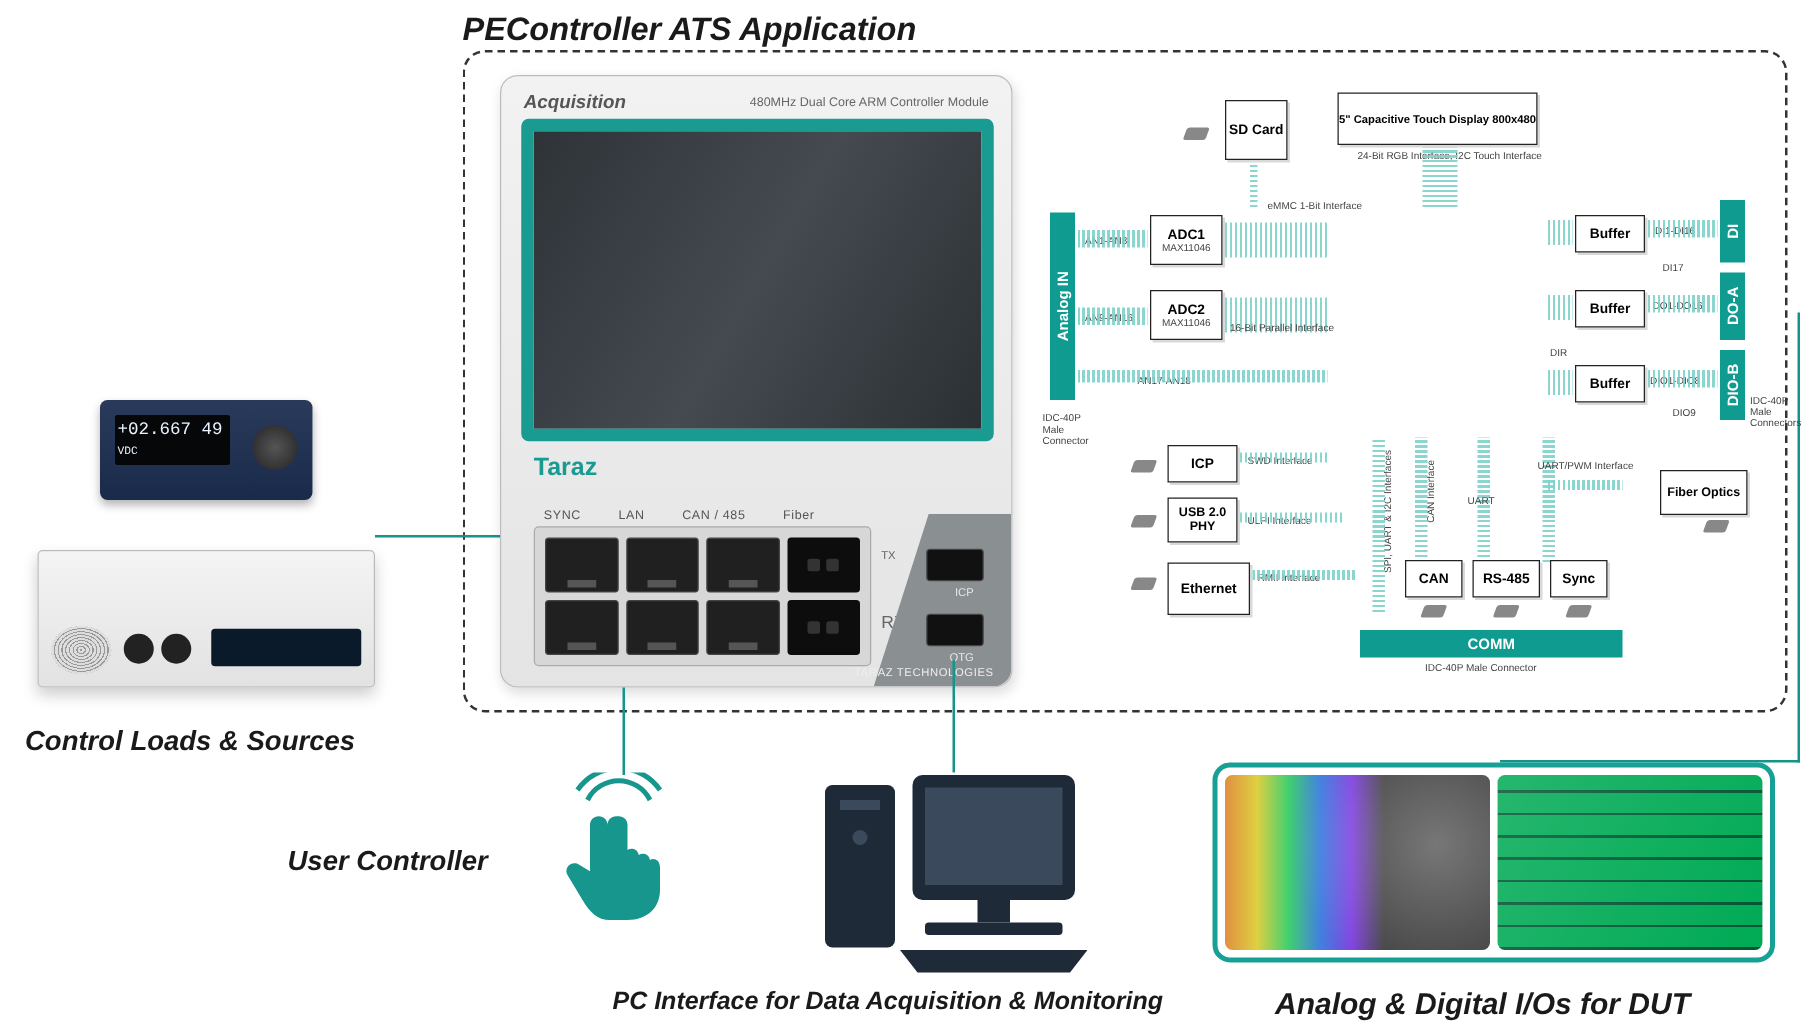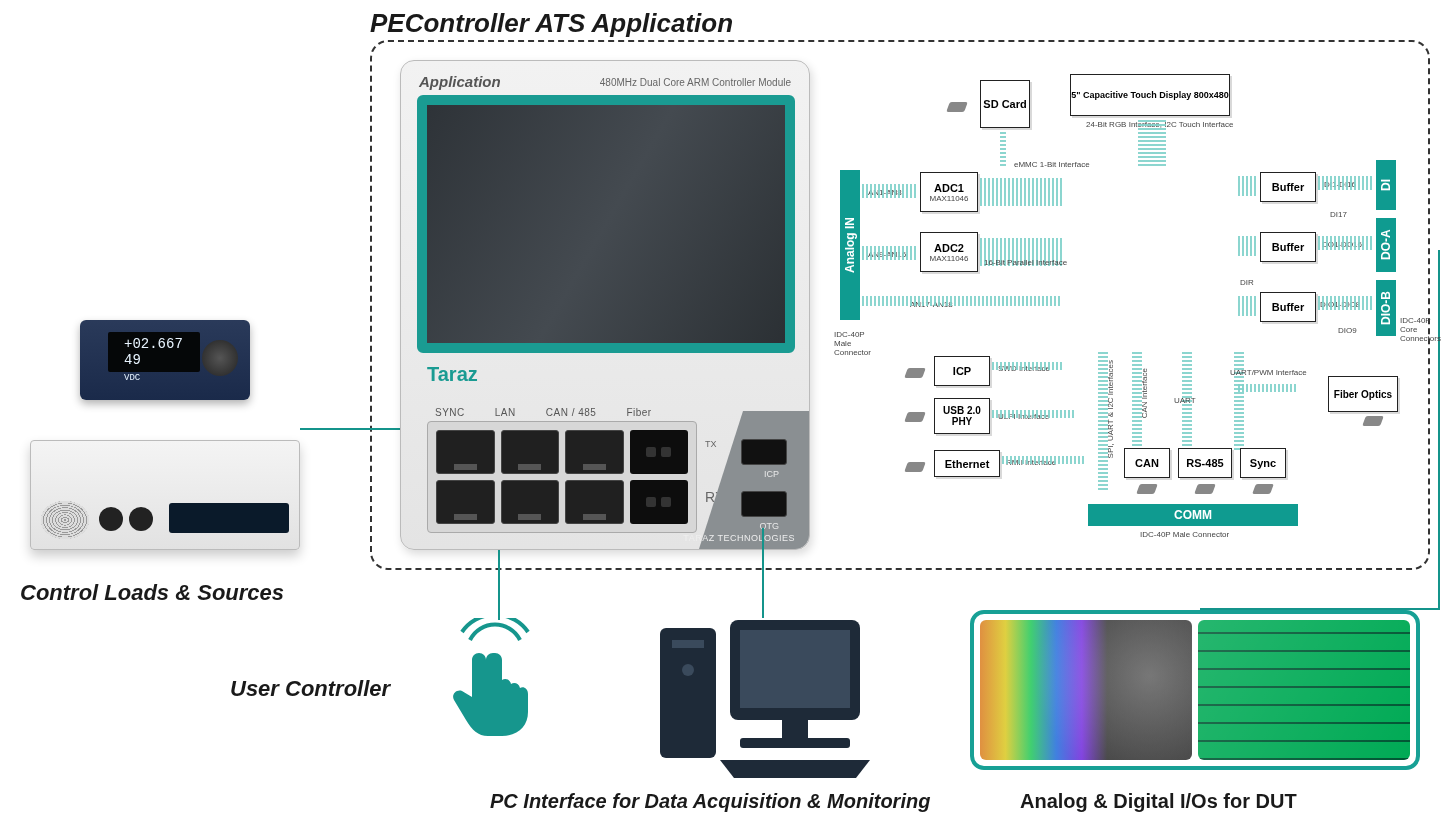--- a/index.html
+++ b/index.html
@@ -36,23 +36,22 @@
     border-radius: 6px;
     box-shadow: 0 4px 8px rgba(0,0,0,.3);
   }
   .multimeter .screen {
     position: absolute; top: 12px; left: 12px;
     width: 92px; height: 40px;
     background: #050708;
     color: #e8f4ff;
     font-family: "Courier New", monospace;
     font-size: 14px;
-    padding: 4px 16px;
+    padding: 4px 2px;
     border-radius: 2px;
-    margin-left: 16px;
   }
   .multimeter .knob {
     position: absolute; right: 12px; top: 20px;
     width: 36px; height: 36px;
     background: radial-gradient(#555,#222);
     border-radius: 50%;
   }
   .rackunit {
     position: absolute;
     top: 440px; left: 30px;
@@ -194,21 +193,21 @@
     background-blend-mode: screen;
   }
   .photo.p2 {
     background:
       linear-gradient(120deg, rgba(255,255,255,.15), transparent),
       repeating-linear-gradient(0deg, #053 0 2px, #0a5 2px 18px),
       #063;
   }
   .dut-label {
     position:absolute; top:790px; left:1020px;
-    font-size:20px; font-weight:700; color:#1a1a1a;
+    font-size:24px; font-weight:700; font-style:italic; color:#1a1a1a;
   }
 
   
   .bd { position:absolute; top:60px; left:840px; width:580px; height:500px; }
   .blk {
     position:absolute; background:#fff; border:1.5px solid #222;
     font-size:11px; text-align:center; display:flex;
     flex-direction:column; align-items:center; justify-content:center;
     box-shadow: 2px 2px 0 rgba(0,0,0,.15);
   }
@@ -259,21 +258,21 @@
   </div>
   <div class="knob"></div>
 </div>
 <div class="rackunit">
   <div class="disp"></div>
 </div>
 <div class="loads-label">Control Loads &amp; Sources</div>
 <div class="line h" style="top:428px; left:300px; width:100px"></div>
 
 <div class="device">
-  <div class="hdr-left">Application</div>
+  <div class="hdr-left">Acquisition</div>
   <div class="hdr-right">480MHz Dual Core ARM Controller Module</div>
   <div class="screen-frame"></div>
   <div class="brand">Taraz</div>
   <div class="port-labels">
     <span>SYNC</span>
     <span>LAN</span>
     <span>CAN / 485</span>
     <span>Fiber</span>
   </div>
   <div class="ports">
@@ -392,38 +391,38 @@
   <div class="note" style="top:180px; left:482px">DO1-DO16</div>
   <div class="note" style="top:240px; left:480px">DIO1-DIO8</div>
   <div class="note" style="top:266px; left:498px">DIO9</div>
   <div class="flow" style="top:116px; left:478px; width:56px; height:14px"></div>
   <div class="flow" style="top:176px; left:478px; width:56px; height:14px"></div>
   <div class="flow" style="top:236px; left:478px; width:56px; height:14px"></div>
 
   <div class="vbar" style="top:100px; left:536px; width:20px; height:50px">DI</div>
   <div class="vbar" style="top:158px; left:536px; width:20px; height:54px">DO-A</div>
   <div class="vbar" style="top:220px; left:536px; width:20px; height:56px">DIO-B</div>
-  <div class="note" style="top:256px; left:560px; width:48px">IDC-40P Core Connectors</div>
+  <div class="note" style="top:256px; left:560px; width:48px">IDC-40P Male Connectors</div>
 
   <div class="conn-icon" style="top:308px; left:66px"></div>
   <div class="blk" style="top:296px; left:94px; width:56px; height:30px">
       <b>ICP</b>
     </div>
   <div class="note" style="top:304px; left:158px">SWD Interface</div>
   <div class="flow" style="top:302px; left:152px; width:72px; height:8px"></div>
 
   <div class="conn-icon" style="top:352px; left:66px"></div>
   <div class="blk" style="top:338px; left:94px; width:56px; height:36px; font-size:10px">
       <b>USB 2.0 PHY</b>
     </div>
   <div class="note" style="top:352px; left:158px">ULPI Interface</div>
   <div class="flow" style="top:350px; left:152px; width:82px; height:8px"></div>
 
   <div class="conn-icon" style="top:402px; left:66px"></div>
-  <div class="blk" style="top:390px; left:94px; width:66px; height:27px">
+  <div class="blk" style="top:390px; left:94px; width:66px; height:42px">
       <b>Ethernet</b>
     </div>
   <div class="note" style="top:398px; left:166px">RMII Interface</div>
   <div class="flow" style="top:396px; left:162px; width:82px; height:8px"></div>
 
   <div class="note" style="top:300px; left:266px; writing-mode:vertical-rl; transform:rotate(180deg)">SPI, UART &amp; I2C Interfaces</div>
   <div class="note" style="top:308px; left:300px; writing-mode:vertical-rl; transform:rotate(180deg)">CAN Interface</div>
   <div class="flowv" style="top:290px; left:258px; height:140px"></div>
   <div class="flowv" style="top:290px; left:292px; height:100px"></div>
   <div class="flowv" style="top:290px; left:342px; height:100px"></div>

